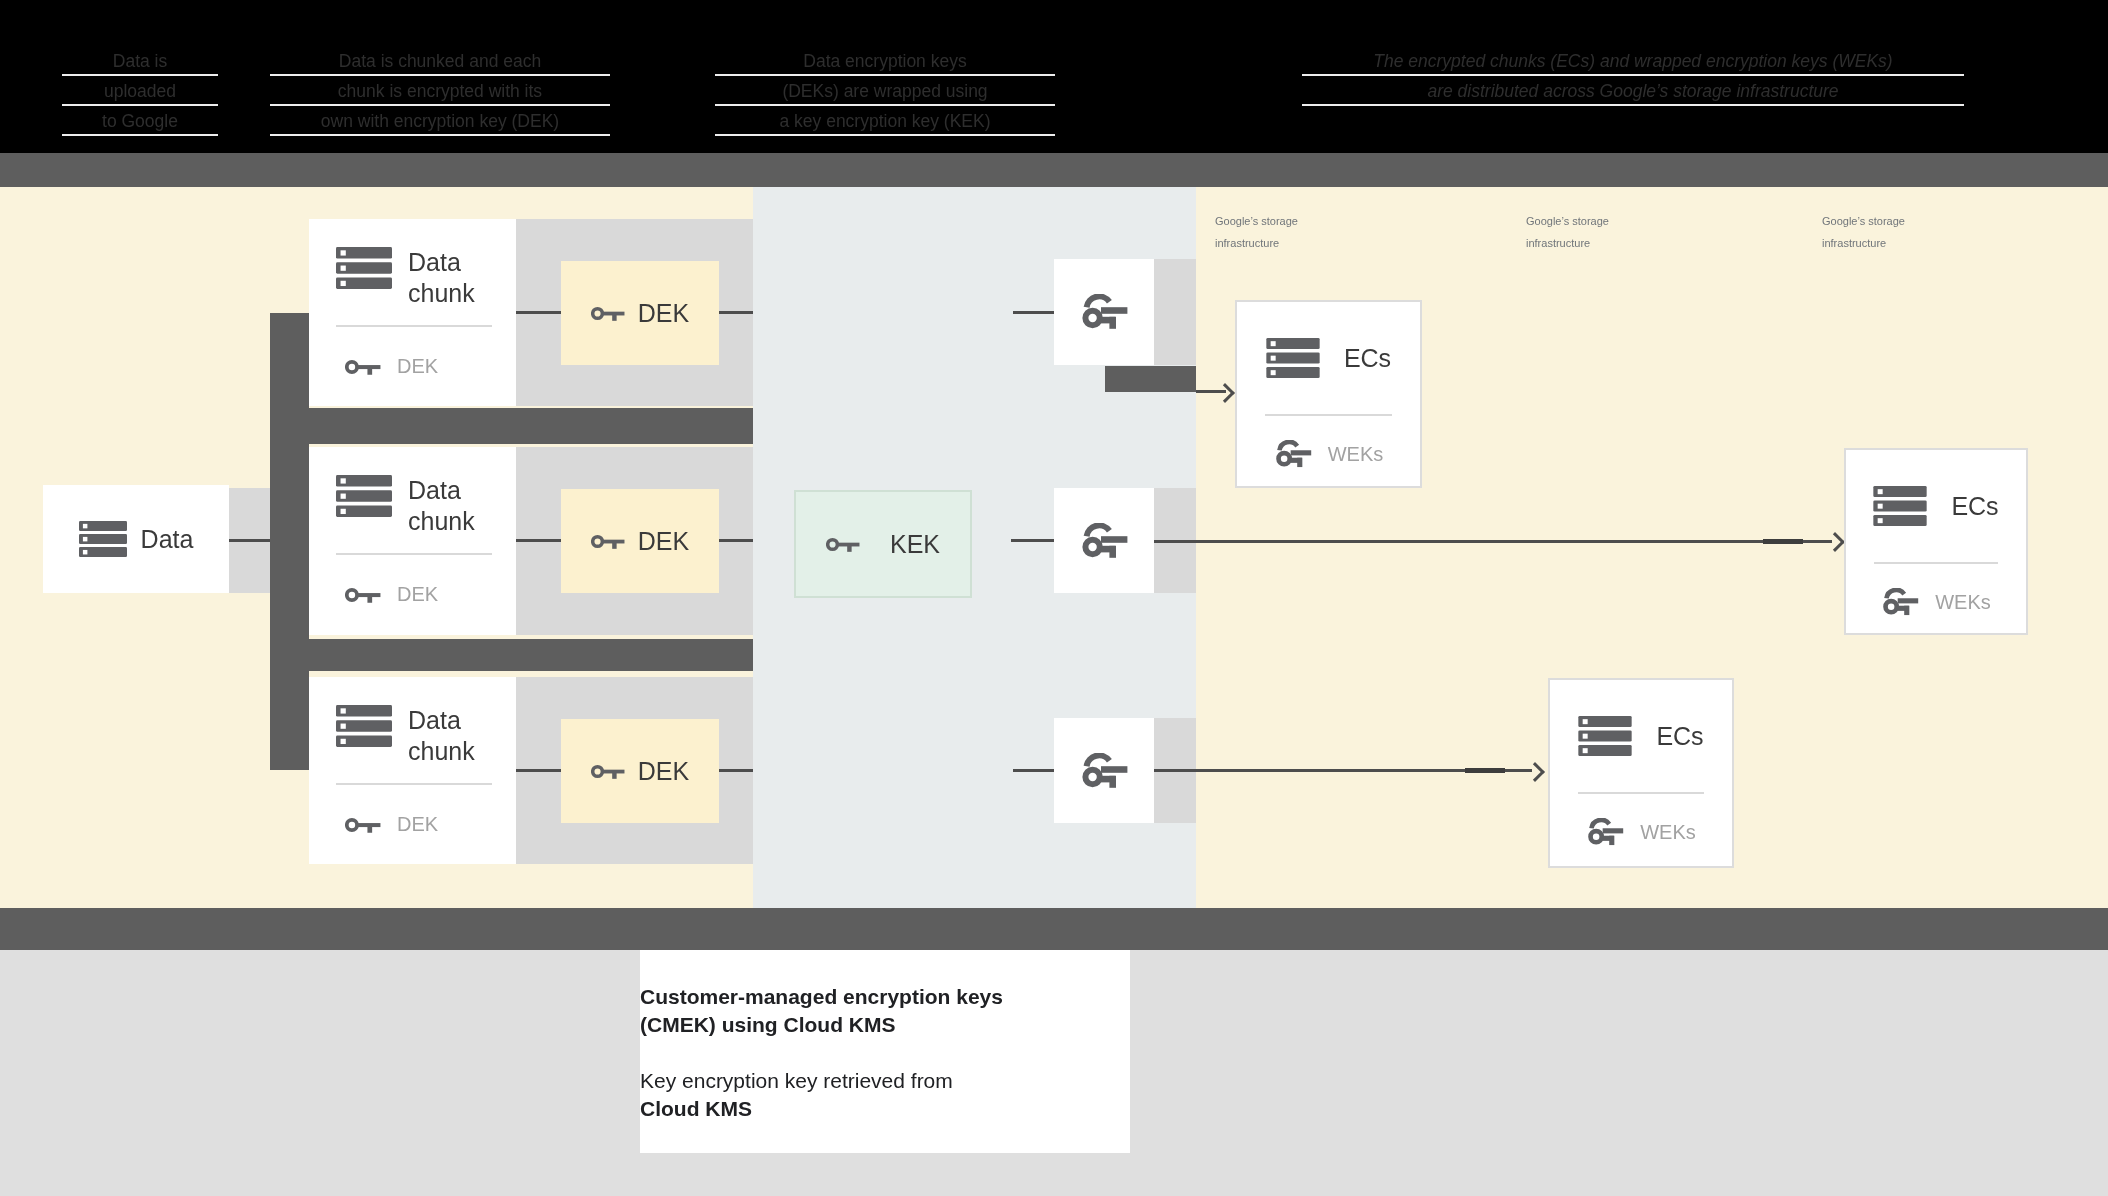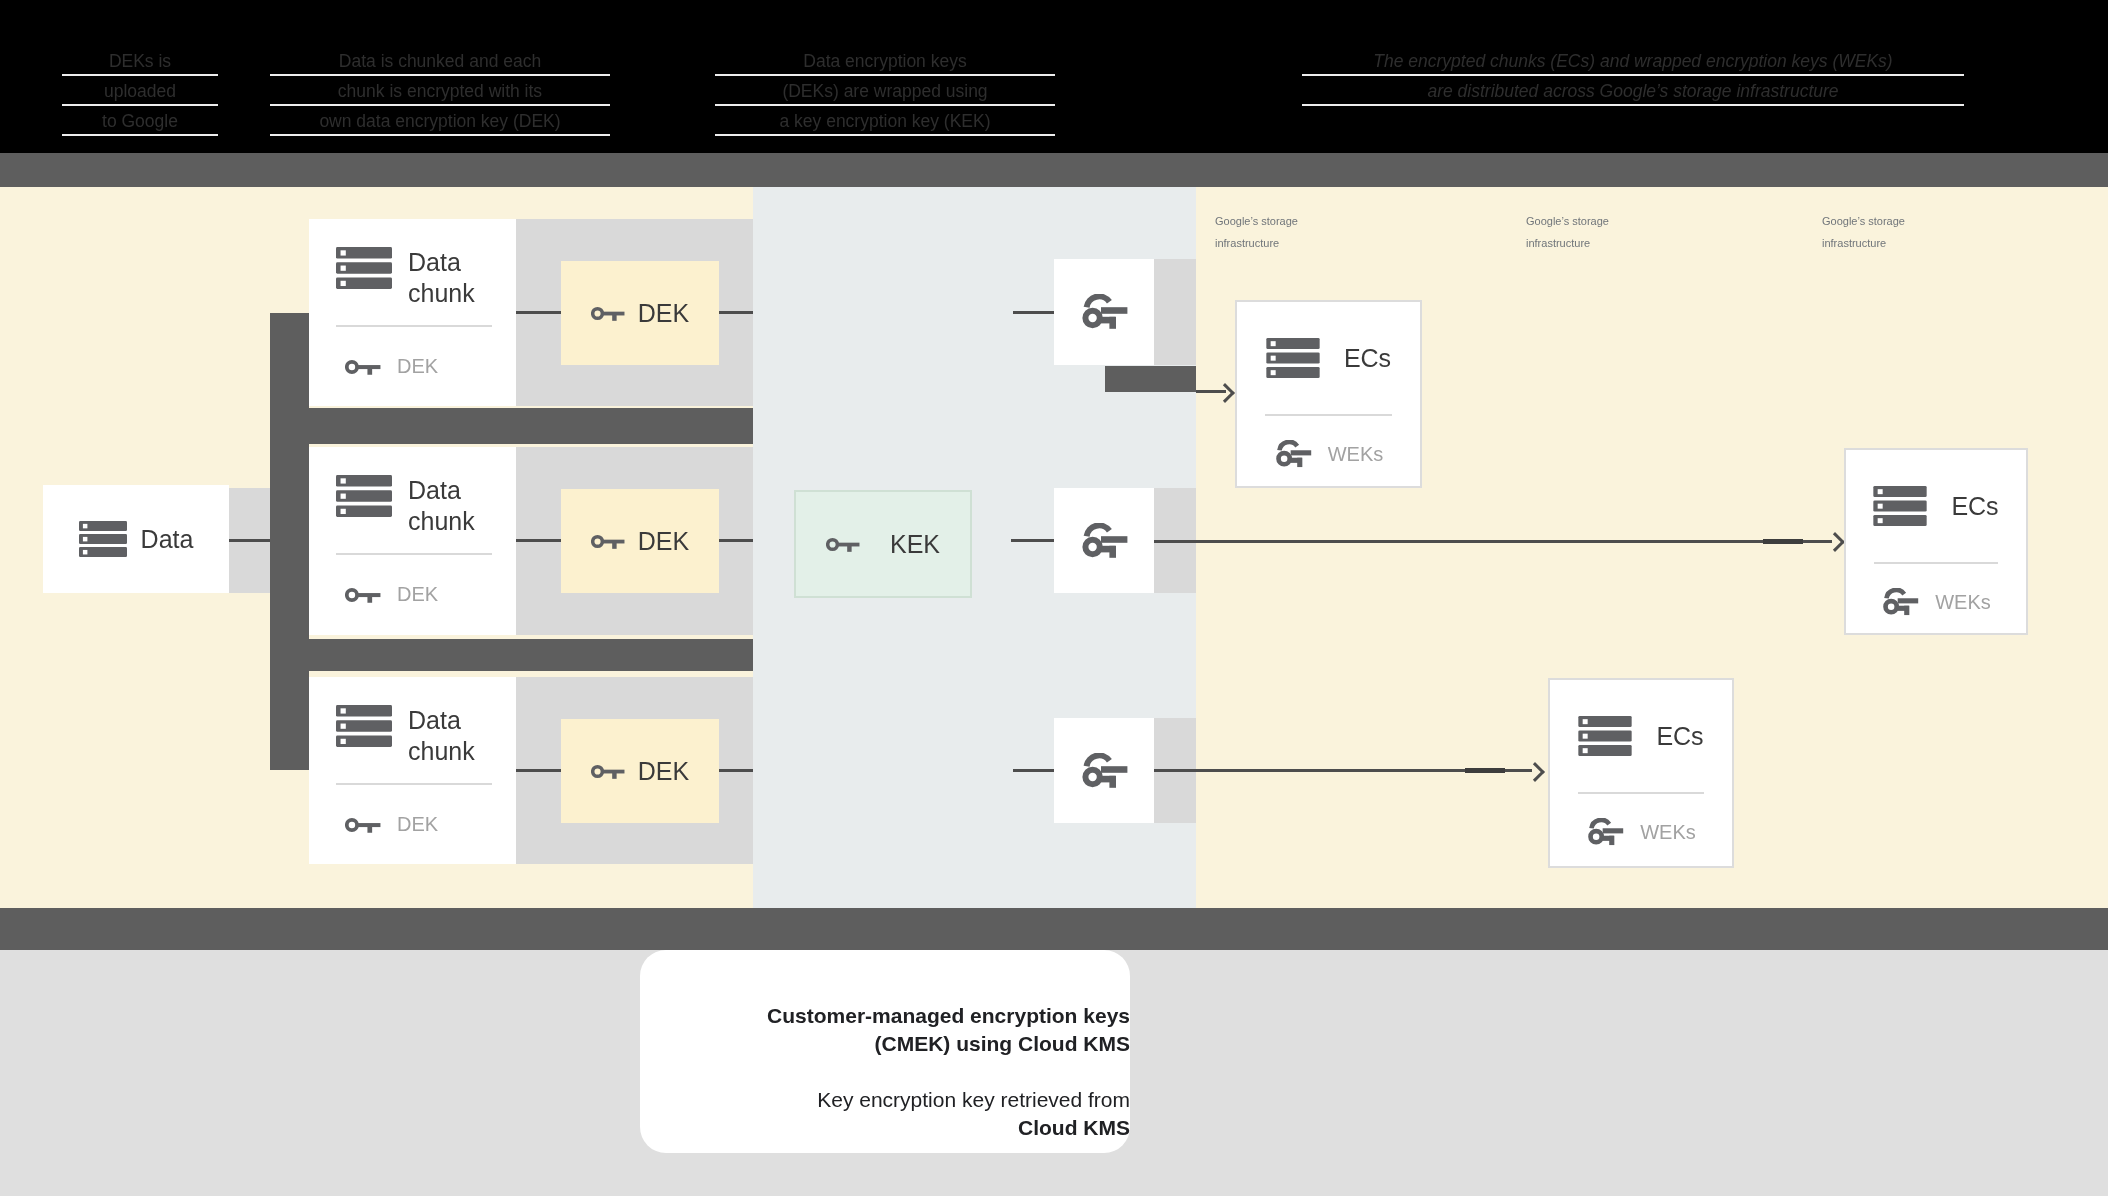--- a/index.html
+++ b/index.html
@@ -89,22 +89,22 @@
   .ecs2{left:1844px;top:448px;width:184px;height:187px;}
   .ecs3{left:1548px;top:678px;width:186px;height:190px;}
   .eb-top{position:absolute;left:0;right:0;top:36px;display:flex;gap:24px;align-items:center;justify-content:center;}
   .eb-div{position:absolute;left:28px;right:28px;top:112px;height:2px;background:#d9d9d9;}
   .eb-bot{position:absolute;left:0;right:0;top:138px;display:flex;gap:16px;align-items:center;justify-content:center;}
 
   .storage-label{width:220px;font-size:11px;line-height:22px;color:var(--storage_text,#70757a);top:210px;}
   .sl1{left:1215px;} .sl2{left:1526px;} .sl3{left:1822px;}
 
   
-  .caption{left:640px;top:950px;width:490px;height:203px;background:#fff;text-align:right;
-        color:var(--caption_text,#202124);box-sizing:border-box;padding-top:52px;border-radius:26px;}
+  .caption{left:640px;top:950px;width:490px;height:203px;background:#fff;text-align:left;
+        color:var(--caption_text,#202124);box-sizing:border-box;padding-top:33px;}
   .cap-b{font-weight:bold;font-size:21px;line-height:28px;}
   .cap-r{font-weight:400;font-size:21px;line-height:28px;margin-top:28px;}
 
   .icon{color:var(--icon_gray,#5f6063);flex:none;}
   svg{display:block;}
 </style>
 </head>
 <body>
 
 <svg width="0" height="0" style="position:absolute">
@@ -133,28 +133,28 @@
       <rect x="17.5" y="19" width="12" height="5.5" fill="currentColor"></rect>
       <rect x="24.5" y="19" width="5.5" height="10" fill="currentColor"></rect>
     </symbol>
   </defs>
 </svg>
 
 <div class="screen">
 
   <div class="abs header">
     <div class="hcol c1">
-      <span class="hline">DEKs is</span>
+      <span class="hline">Data is</span>
       <span class="hline">uploaded</span>
       <span class="hline">to Google</span>
     </div>
     <div class="hcol c2">
       <span class="hline">Data is chunked and each</span>
       <span class="hline">chunk is encrypted with its</span>
-      <span class="hline">own data encryption key (DEK)</span>
+      <span class="hline">own with encryption key (DEK)</span>
     </div>
     <div class="hcol c3">
       <span class="hline">Data encryption keys</span>
       <span class="hline">(DEKs) are wrapped using</span>
       <span class="hline">a key encryption key (KEK)</span>
     </div>
     <div class="hcol c4">
       <span class="hline">The encrypted chunks (ECs) and wrapped encryption keys (WEKs)</span>
       <span class="hline">are distributed across Google’s storage infrastructure</span>
     </div>

